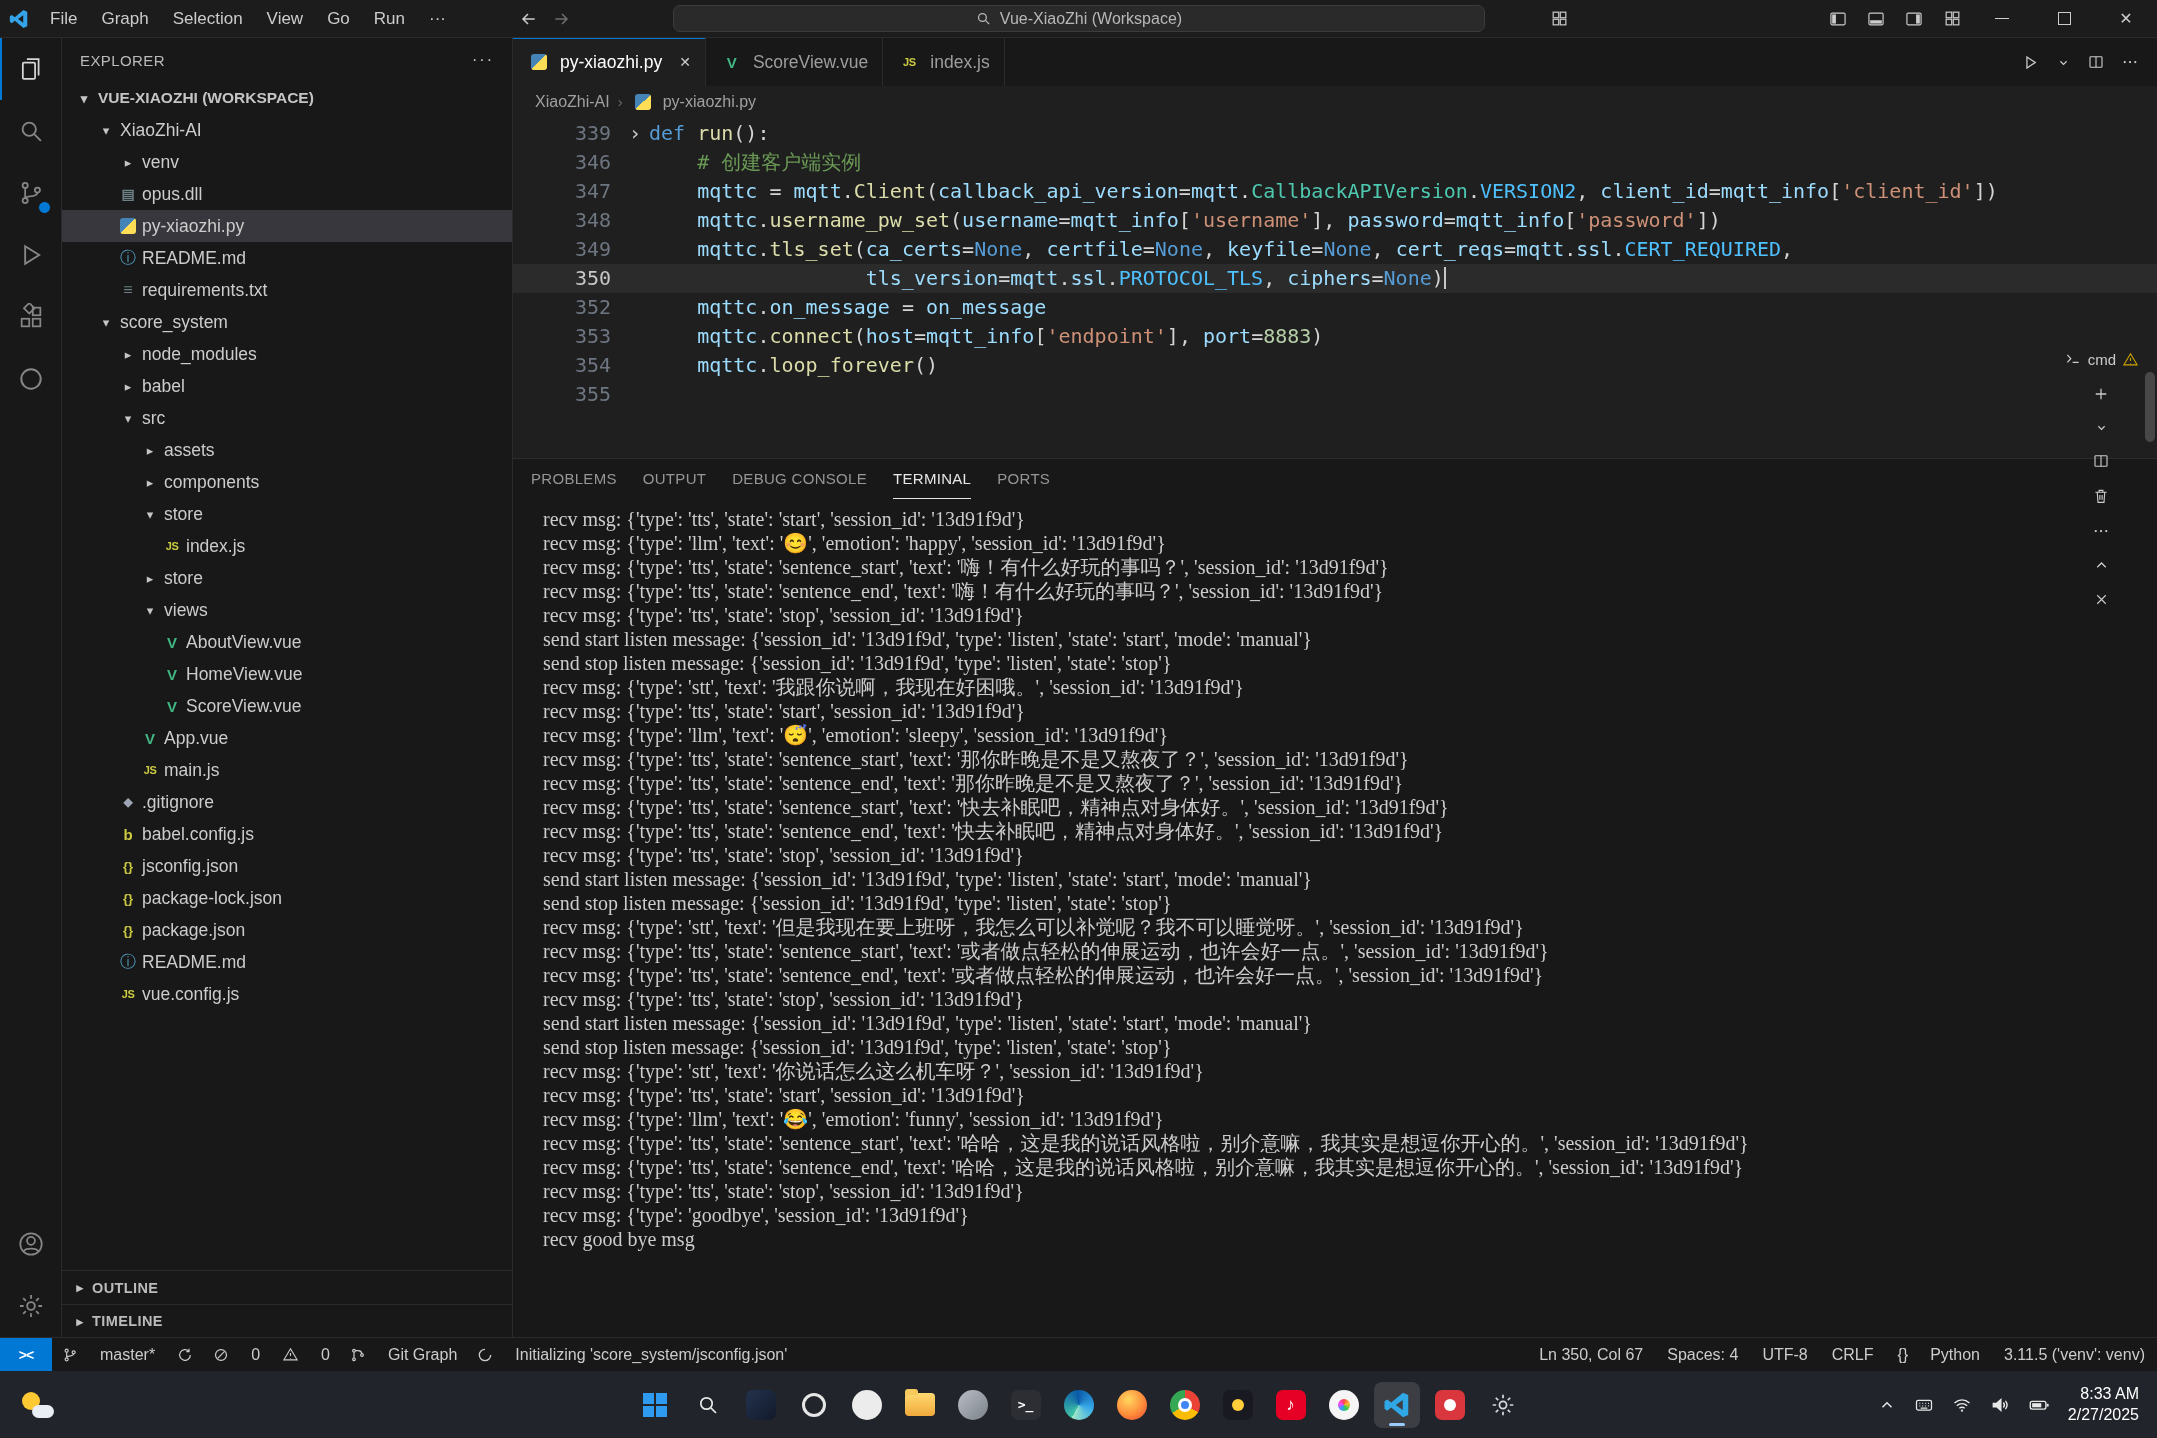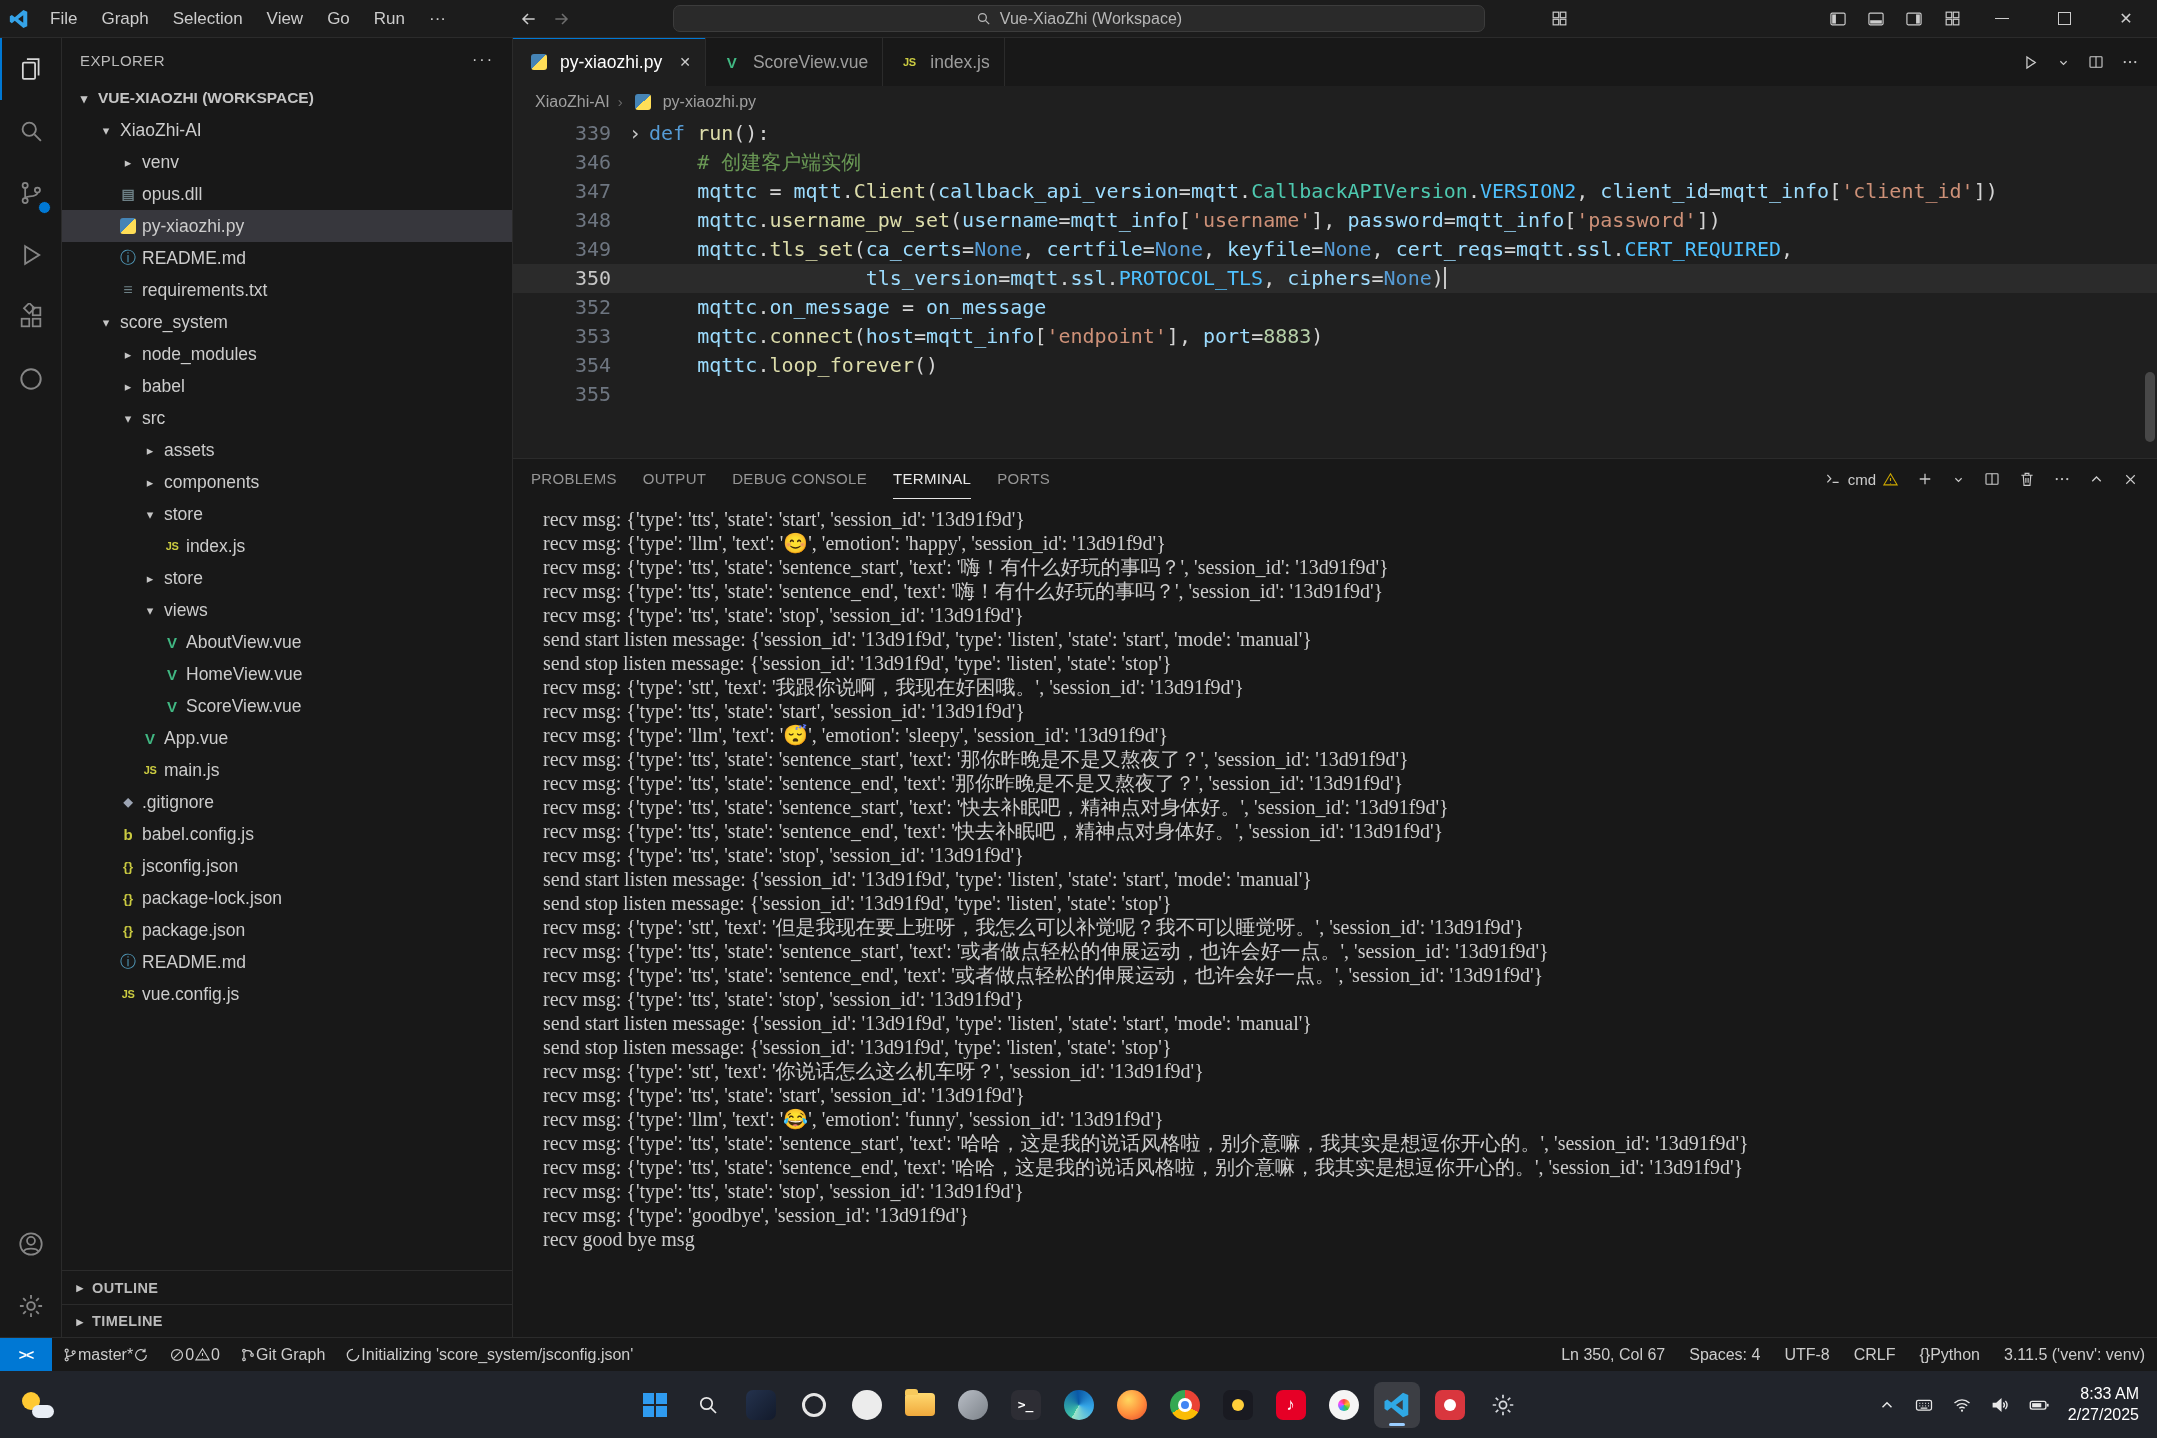--- a/index.html
+++ b/index.html
@@ -85,30 +85,30 @@
   .caret-blink { display:inline-block; width:2px; height:22px; background:#c6c6c6; vertical-align:-4px; }
   .vscroll { position:absolute; top:0; right:0; width:14px; bottom:0; }
   .vscroll .thumb { position:absolute; right:2px; width:10px; background:rgba(121,121,121,.45); border-radius:5px; }
 
   
   .panel { flex:1; background:#181818; border-top:1px solid #2b2b2b; display:flex; flex-direction:column; min-height:0; }
   .panel-head { height:40px; display:flex; align-items:center; padding:0 18px; flex:none; }
   .panel-tabs { display:flex; gap:26px; height:100%; }
   .ptab { display:flex; align-items:center; font-size:15px; letter-spacing:.3px; color:#969696; border-bottom:1px solid transparent; }
   .ptab.active { color:#e7e7e7; border-bottom-color:#e7e7e7; }
-  .panel-actions { margin-left:auto; display:flex; align-items:center; gap:17px; color:#cccccc; }
+  .panel-actions { margin-left:auto; display:flex; align-items:center; gap:17px; color:#cccccc;flex-direction:column; }
   .pa-chip { display:flex; align-items:center; gap:6px; font-size:15px; color:#cccccc; }
   .pa-warn { color:#cca700; }
   .terminal { flex:1; overflow:hidden; padding:8px 26px 0 30px; font-family:Liberation Serif, serif; font-size:20px; line-height:24px; color:#cccccc; position:relative; }
   .tline { white-space:pre-wrap; word-break:break-all; }
 
   
   .statusbar { height:34px; background:#181818; border-top:1px solid #2b2b2b; display:flex; align-items:center; font-size:16px; color:#cccccc; }
   .sb-remote { width:52px; height:100%; background:#0078d4; color:#fff; display:flex; align-items:center; justify-content:center; font-size:14px; font-weight:bold; letter-spacing:-1px; flex:none; }
-  .sb-item { display:flex; align-items:center; gap:0; padding:0 10px; height:100%; }
+  .sb-item { display:flex; align-items:center; gap:22px; padding:0 10px; height:100%; }
   .sb-right { margin-left:auto; display:flex; height:100%; }
   .sb-right .sb-item { padding:0 12px; }
 
   
   .taskbar { height:67px; background:#21242b; display:flex; align-items:center; position:relative; }
   .weather { margin-left:20px; position:relative; width:34px; height:30px; }
   .weather .sun { position:absolute; left:2px; top:2px; width:18px; height:18px; border-radius:50%; background:#ffc933; }
   .weather .cloud { position:absolute; right:0; bottom:2px; width:22px; height:13px; border-radius:8px; background:#e9eef5; }
   .tb-center { position:absolute; left:50%; transform:translateX(-50%); display:flex; align-items:center; gap:7px; }
   .tb-app { width:46px; height:46px; border-radius:8px; display:flex; align-items:center; justify-content:center; position:relative; }

